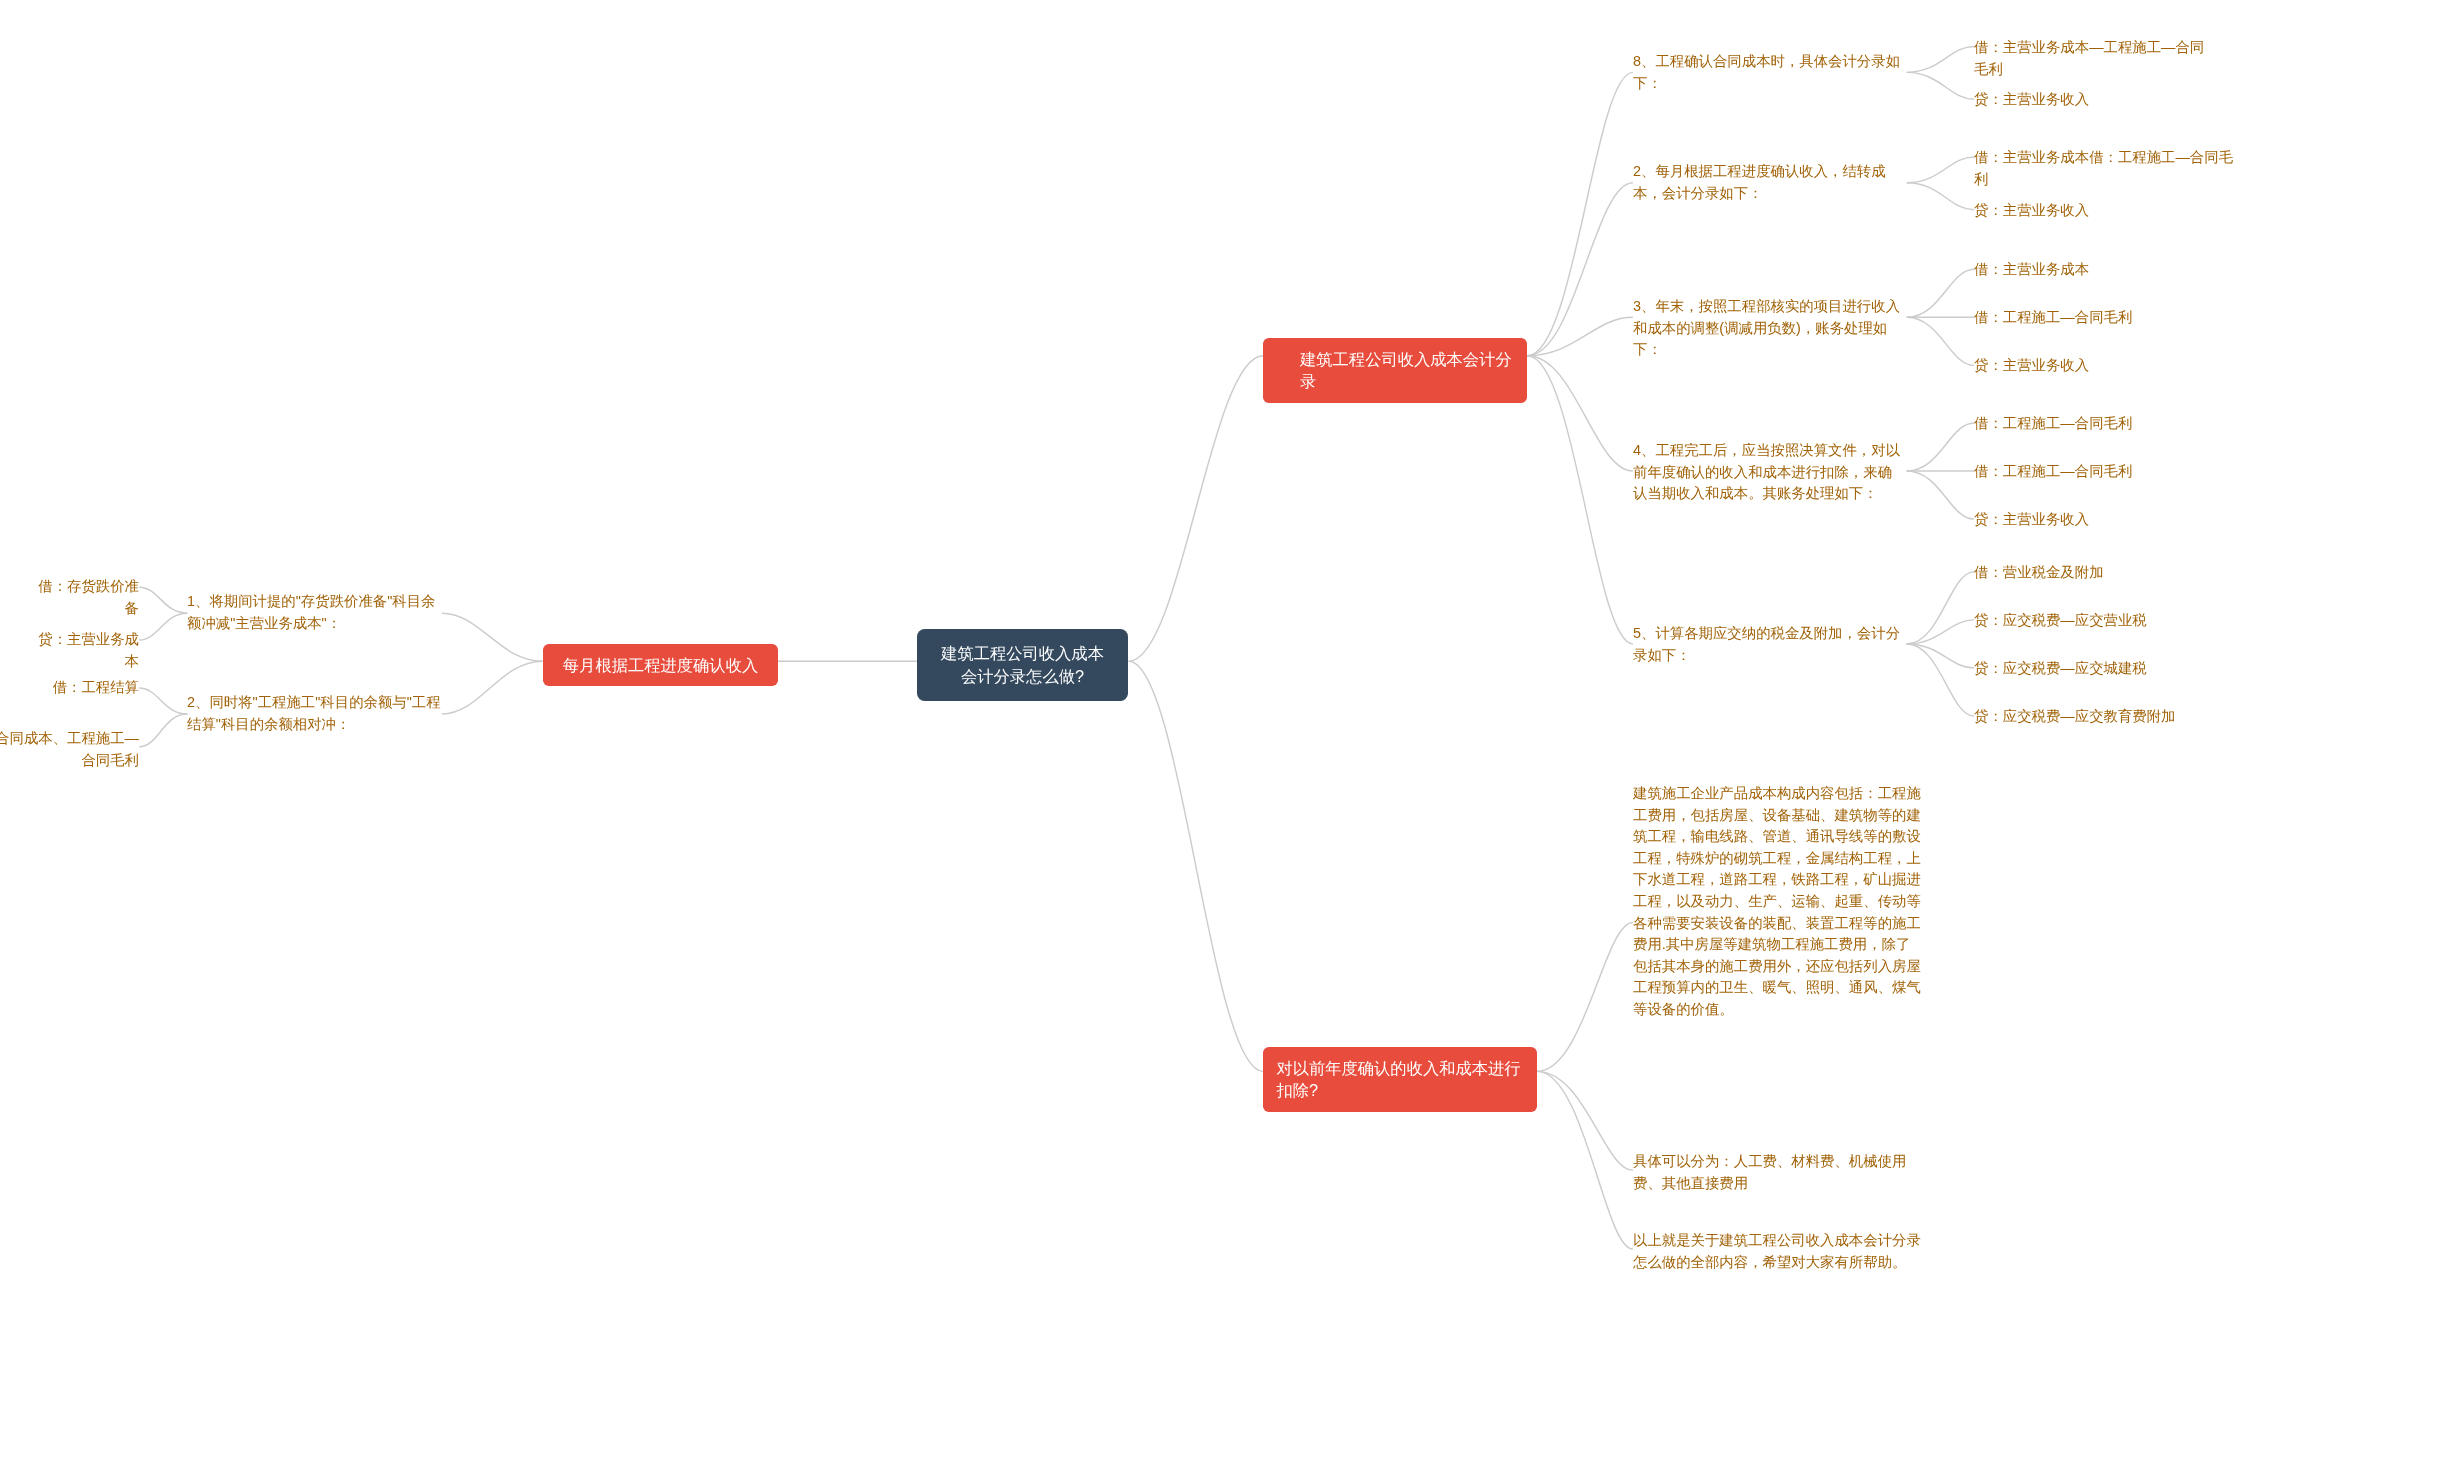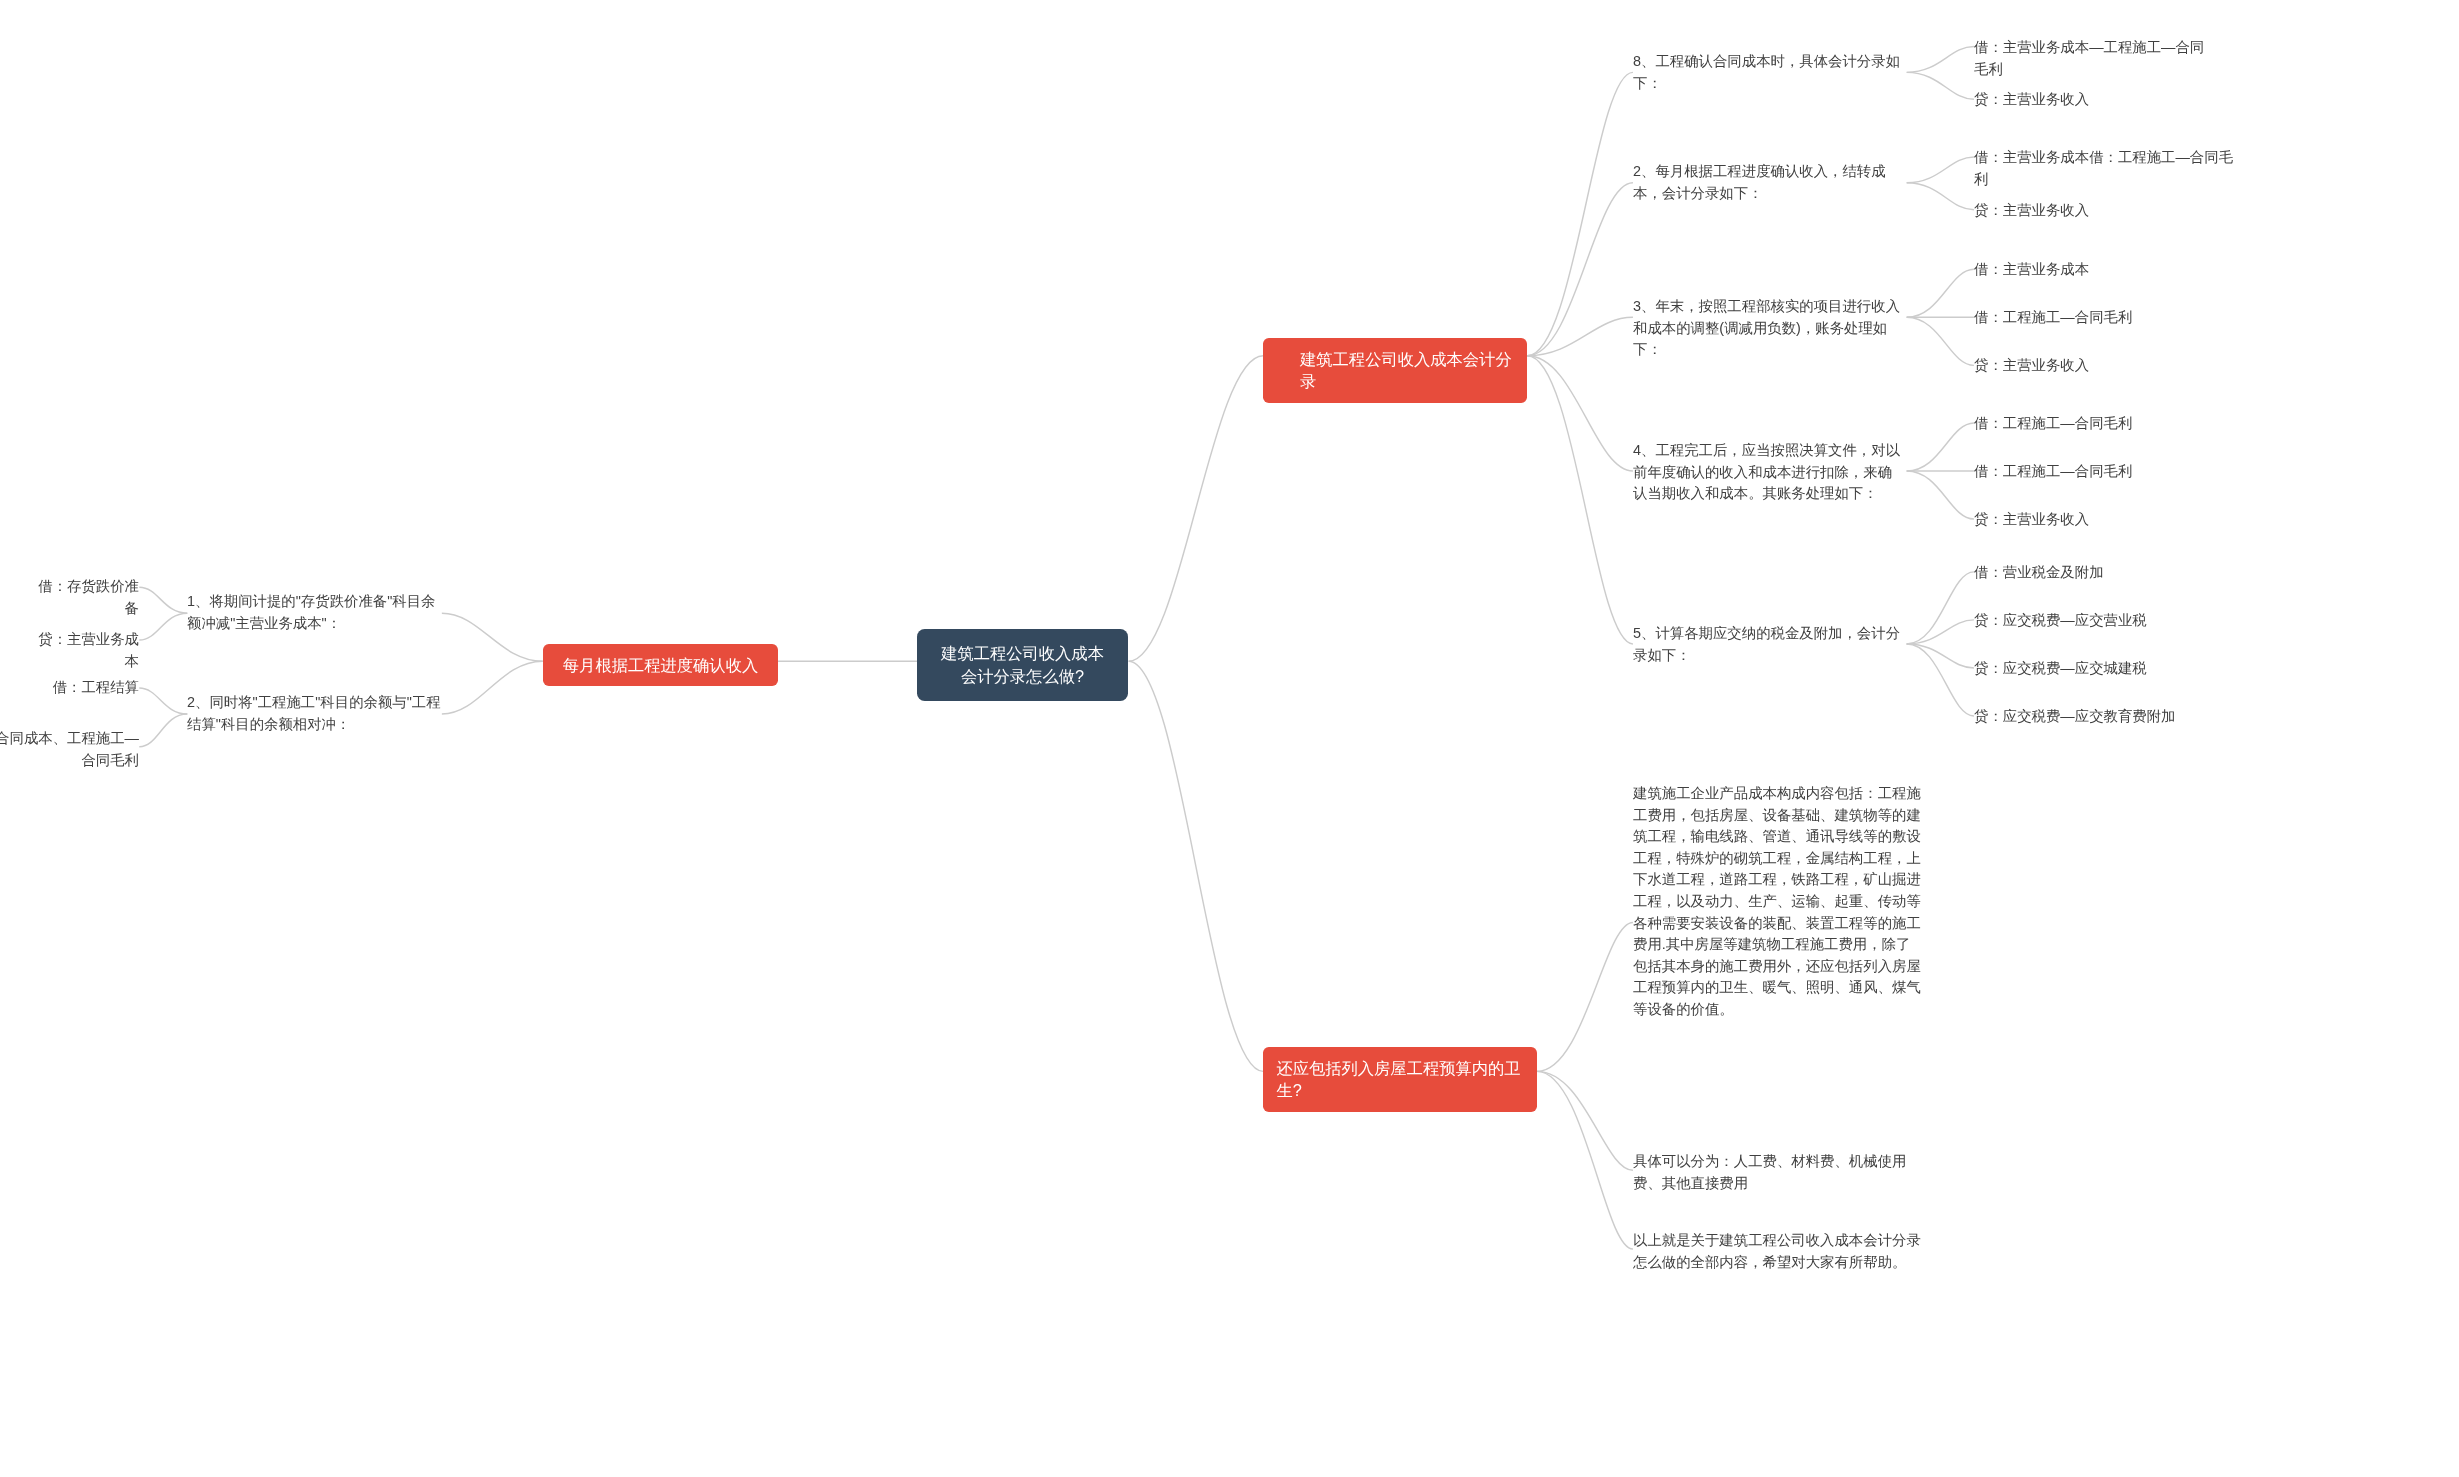--- a/index.html
+++ b/index.html
@@ -31,21 +31,21 @@
     font-weight: 500;
   }
   .branch {
     background: #e74c3c;
     color: #ffffff;
     border-radius: 5.8px;
     padding: 9.6px 13.4px;
     font-weight: 500;
   }
   .leaf {
-    color: #404040;
+    color: #a16207;
     font-size: 14.4px;
     line-height: 1.5;
   }
   .leaf-box {
     width: 269px;
   }
   .leaf-small {
     width: 231px;
   }
   .conn {
@@ -193,21 +193,21 @@
     <span>贷：应交税费—应交营业税</span>
   </div>
 <div class="node leaf leaf-small" style="left:1974px; top:658px;">
     <span>贷：应交税费—应交城建税</span>
   </div>
 <div class="node leaf leaf-small" style="left:1974px; top:706px;">
     <span>贷：应交税费—应交教育费附加</span>
   </div>
 
 <div class="node branch" style="left:1263px; top:1047px; width:274px;">
-  <span>还应包括列入房屋工程预算内的卫生?</span>
+  <span>对以前年度确认的收入和成本进行扣除?</span>
 </div>
 
 <div class="node leaf" style="left:1633px; top:783px; width:288px; display:block;">
   <span>建筑施工企业产品成本构成内容包括：工程施工费用，包括房屋、设备基础、建筑物等的建筑工程，输电线路、管道、通讯导线等的敷设工程，特殊炉的砌筑工程，金属结构工程，上下水道工程，道路工程，铁路工程，矿山掘进工程，以及动力、生产、运输、起重、传动等各种需要安装设备的装配、装置工程等的施工费用.其中房屋等建筑物工程施工费用，除了包括其本身的施工费用外，还应包括列入房屋工程预算内的卫生、暖气、照明、通风、煤气等设备的价值。</span>
 </div>
 <div class="node leaf" style="left:1633px; top:1151px; width:288px; display:block;">
   <span>具体可以分为：人工费、材料费、机械使用费、其他直接费用</span>
 </div>
 <div class="node leaf" style="left:1633px; top:1230px; width:288px; display:block;">
   <span>以上就是关于建筑工程公司收入成本会计分录怎么做的全部内容，希望对大家有所帮助。</span>

